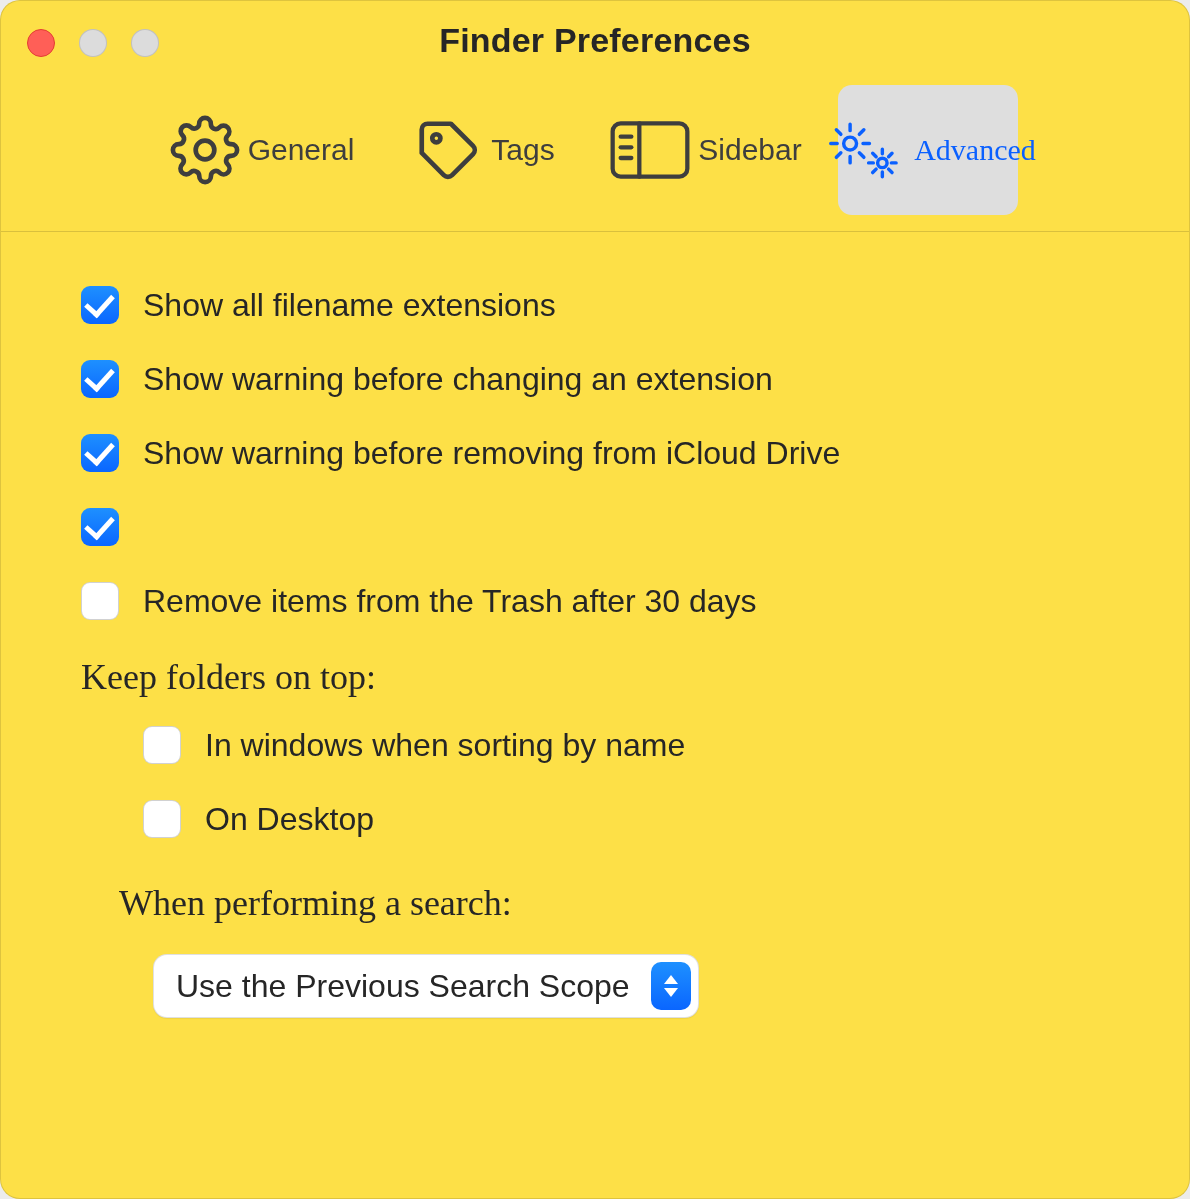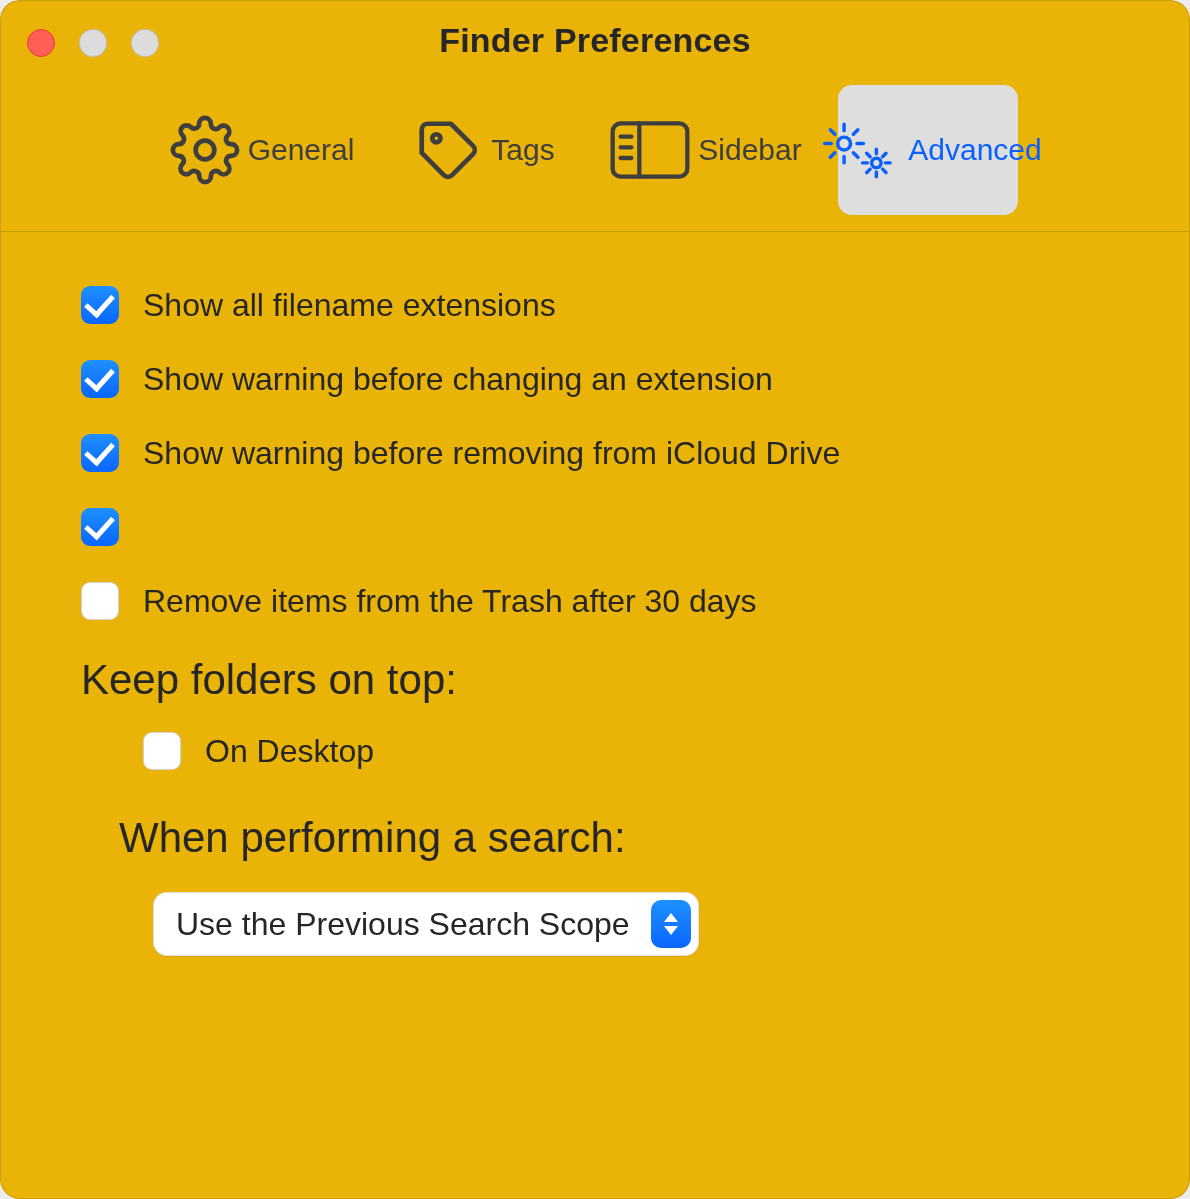--- a/index.html
+++ b/index.html
@@ -6,21 +6,21 @@
     body {
       font-family: -apple-system, "Helvetica Neue", Helvetica, Arial, sans-serif;
       background: #ececec;
       width: 1190px;
       height: 1199px;
       overflow: hidden;
     }
     .window {
       width: 1190px;
       height: 1199px;
-      background: #eab308;
+      background: #fde047;
       border-radius: 20px;
       overflow: hidden;
       border: 1px solid rgba(0,0,0,0.12);
     }
     .titlebar {
       position: relative;
       height: 78px;
       display: flex;
       align-items: center;
     }
@@ -63,20 +63,21 @@
       gap: 8px;
       width: 180px;
       height: 130px;
       border-radius: 14px;
       cursor: default;
       color: #3e3e3e;
     }
     .tool-btn.active {
       background: #dedede;
       color: #0a60ff;
+      font-family: Liberation Serif, serif;
     }
     .tool-btn .icon-wrap {
       height: 68px;
       display: flex;
       align-items: center;
       justify-content: center;
     }
     .tool-btn .label {
       font-size: 30px;
       font-weight: 400;
@@ -114,24 +115,25 @@
       border: solid #fff;
       border-width: 0 5px 5px 0;
       transform: rotate(42deg);
     }
     .opt-label {
       font-size: 32px;
       color: #262626;
       font-weight: 400;
     }
     .section-label {
-      font-size: 42px;
+      font-size: 36px;
       color: #262626;
       margin-bottom: 28px;
       margin-top: 8px;
+      font-family: Liberation Serif, serif;
     }
     .section-label.big-gap { margin-top: 44px; margin-bottom: 30px; margin-left: 38px; }
     .select-wrap {
       margin-left: 72px;
       position: relative;
       display: inline-block;
     }
     .select {
       display: flex;
       align-items: center;
@@ -257,20 +259,24 @@
       <div class="checkbox checked"></div>
     </div>
 
     <div class="row">
       <div class="checkbox"></div>
       <span class="opt-label">Remove items from the Trash after 30 days</span>
     </div>
 
     <div class="section-label">Keep folders on top:</div>
 
+    <div class="row nested">
+      <div class="checkbox"></div>
+      <span class="opt-label">In windows when sorting by name</span>
+    </div>
 
     <div class="row nested">
       <div class="checkbox"></div>
       <span class="opt-label">On Desktop</span>
     </div>
 
     <div class="section-label big-gap">When performing a search:</div>
 
     <div class="select-wrap">
       <div class="select">

